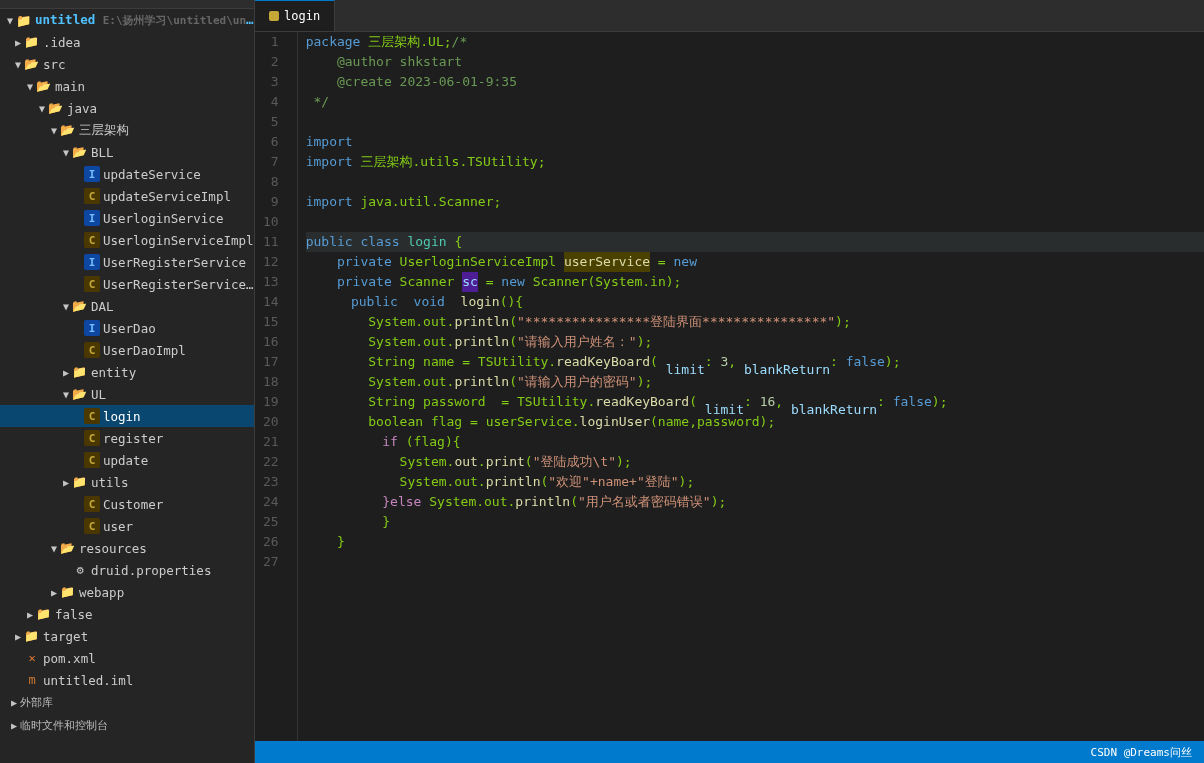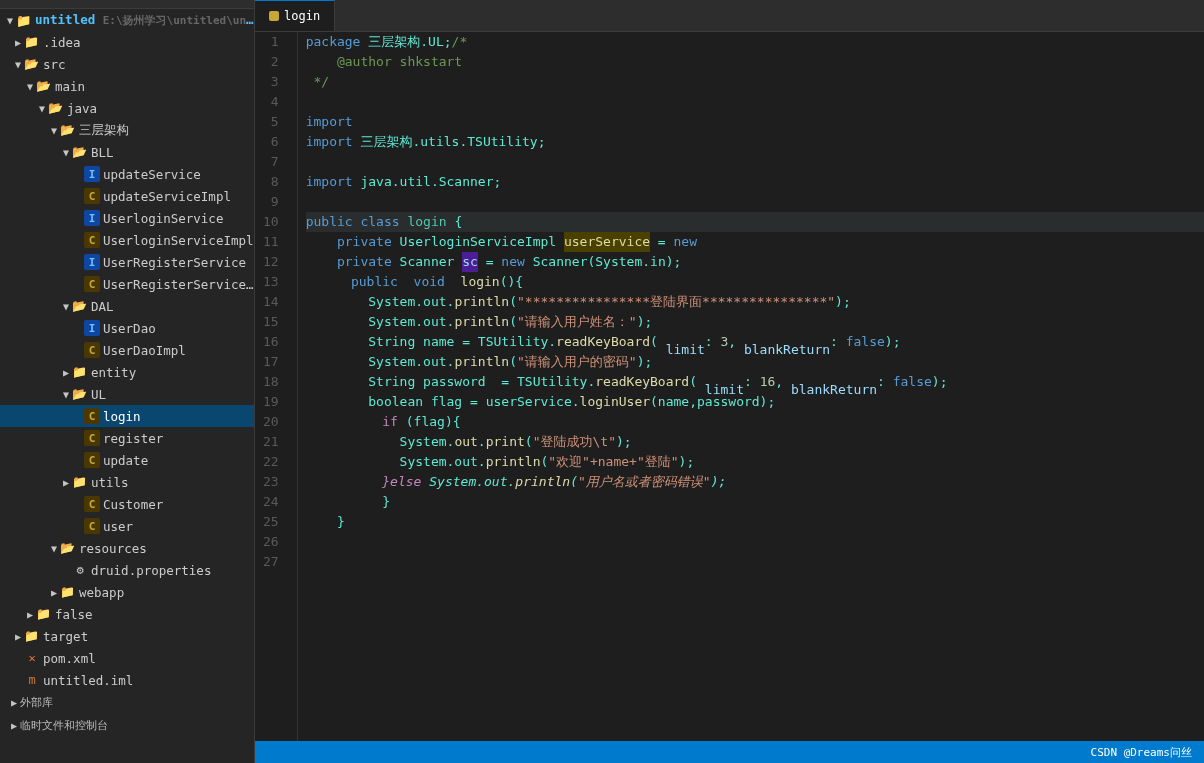--- a/index.html
+++ b/index.html
@@ -163,21 +163,21 @@
 
     
     .kw { color: #569cd6; } 
     .kw2 { color: #c586c0; } 
     .type { color: #4ec9b0; } 
     .str { color: #ce9178; } 
     .cmt { color: #6a9955; } 
     .num { color: #b5cea8; } 
     .fn { color: #dcdcaa; }
     .param-name { color: #9cdcfe; margin-top: 16px; }
-    .plain { color: #5eead4; }
+    .plain { color: #84cc16; }
     .fold-arrow {
       color: #5a5a5a;
       font-size: 10px;
       position: absolute;
       left: -14px;
     }
 
     
     #bottom-bar {
       position: fixed;
@@ -447,41 +447,42 @@
         <div>22</div>
         <div>23</div>
         <div>24</div>
         <div>25</div>
         <div>26</div>
         <div>27</div>
       </div>
     <div class="code-content" id="code-content">
         <div class="code-line"><span class="kw">package</span><span class="plain"> 三层架构.UL;</span><span class="cmt">/*</span></div>
         <div class="code-line"><span class="cmt">    @author shkstart</span></div>
+        <div class="code-line"><span class="cmt">    @create 2023-06-01-9:35</span></div>
         <div class="code-line"><span class="cmt"> */</span></div>
         <div class="code-line"></div>
         <div class="code-line"><span class="kw">import</span></div>
         <div class="code-line"><span class="kw">import</span><span class="plain"> 三层架构.utils.TSUtility;</span></div>
         <div class="code-line"></div>
         <div class="code-line"><span class="kw">import</span><span class="plain"> java.util.Scanner;</span></div>
         <div class="code-line"></div>
         <div class="code-line highlighted"><span class="kw">public</span><span class="plain"> </span><span class="kw">class</span><span class="plain"> </span><span class="type">login</span><span class="plain"> {</span></div>
         <div class="code-line"><span class="plain">    </span><span class="kw">private</span><span class="plain"> UserloginServiceImpl </span><span style="background: rgb(74, 64, 0); color: rgb(220, 220, 170);">userService</span><span class="plain"> = </span><span class="kw">new</span></div>
         <div class="code-line"><span class="plain">    </span><span class="kw">private</span><span class="plain"> Scanner </span><span style="background: #4c1d95; color: rgb(156, 220, 254);">sc</span><span class="plain"> = </span><span class="kw">new</span><span class="plain"> Scanner(System.in);</span></div>
         <div class="code-line" style="padding-left: 14px;"><span class="fold-arrow">▼</span><span class="plain">    </span><span class="kw">public</span><span class="plain">  </span><span class="kw">void</span><span class="plain">  </span><span class="fn">login</span><span class="plain">(){</span></div>
         <div class="code-line"><span class="plain">        System.out.</span><span class="fn">println</span><span class="plain">(</span><span class="str">"****************登陆界面****************"</span><span class="plain">);</span></div>
         <div class="code-line"><span class="plain">        System.out.</span><span class="fn">println</span><span class="plain">(</span><span class="str">"请输入用户姓名："</span><span class="plain">);</span></div>
         <div class="code-line"><span class="plain">        String name = TSUtility.</span><span class="fn">readKeyBoard</span><span class="plain">( </span><span class="param-name">limit</span><span class="plain">: </span><span class="num">3</span><span class="plain">, </span><span class="param-name">blankReturn</span><span class="plain">: </span><span class="kw">false</span><span class="plain">);</span></div>
         <div class="code-line"><span class="plain">        System.out.</span><span class="fn">println</span><span class="plain">(</span><span class="str">"请输入用户的密码"</span><span class="plain">);</span></div>
         <div class="code-line"><span class="plain">        String password  = TSUtility.</span><span class="fn">readKeyBoard</span><span class="plain">( </span><span class="param-name">limit</span><span class="plain">: </span><span class="num">16</span><span class="plain">, </span><span class="param-name">blankReturn</span><span class="plain">: </span><span class="kw">false</span><span class="plain">);</span></div>
         <div class="code-line"><span class="plain">        boolean flag = userService.</span><span class="fn">loginUser</span><span class="plain">(name,password);</span></div>
         <div class="code-line" style="padding-left: 14px;"><span class="fold-arrow">▼</span><span class="plain">        </span><span class="kw2">if</span><span class="plain"> (flag){</span></div>
         <div class="code-line"><span class="plain">            System.</span><span class="fn">out</span><span class="plain">.</span><span class="fn">print</span><span class="plain">(</span><span class="str">"登陆成功\t"</span><span class="plain">);</span></div>
         <div class="code-line"><span class="plain">            System.out.</span><span class="fn">println</span><span class="plain">(</span><span class="str">"欢迎"+name+"登陆"</span><span class="plain">);</span></div>
-        <div class="code-line" style="padding-left: 14px; font-style: italic;"><span class="fold-arrow">▼</span><span class="plain">        </span><span class="kw2">}else</span><span class="plain"> System.out.</span><span class="fn">println</span><span class="plain">(</span><span class="str">"用户名或者密码错误"</span><span class="plain">);</span></div>
+        <div class="code-line" style="padding-left: 14px;"><span class="fold-arrow">▼</span><span class="plain">        </span><span class="kw2">}else</span><span class="plain"> System.out.</span><span class="fn">println</span><span class="plain">(</span><span class="str">"用户名或者密码错误"</span><span class="plain">);</span></div>
         <div class="code-line" style="padding-left: 14px;"><span class="fold-arrow">▼</span><span class="plain">        }</span></div>
         <div class="code-line"><span class="plain">    }</span></div>
         <div class="code-line"></div>
       </div>
   </div>
 </div>
 
 <div id="bottom-bar">
   <span>CSDN @Dreams问丝</span>
 </div>

